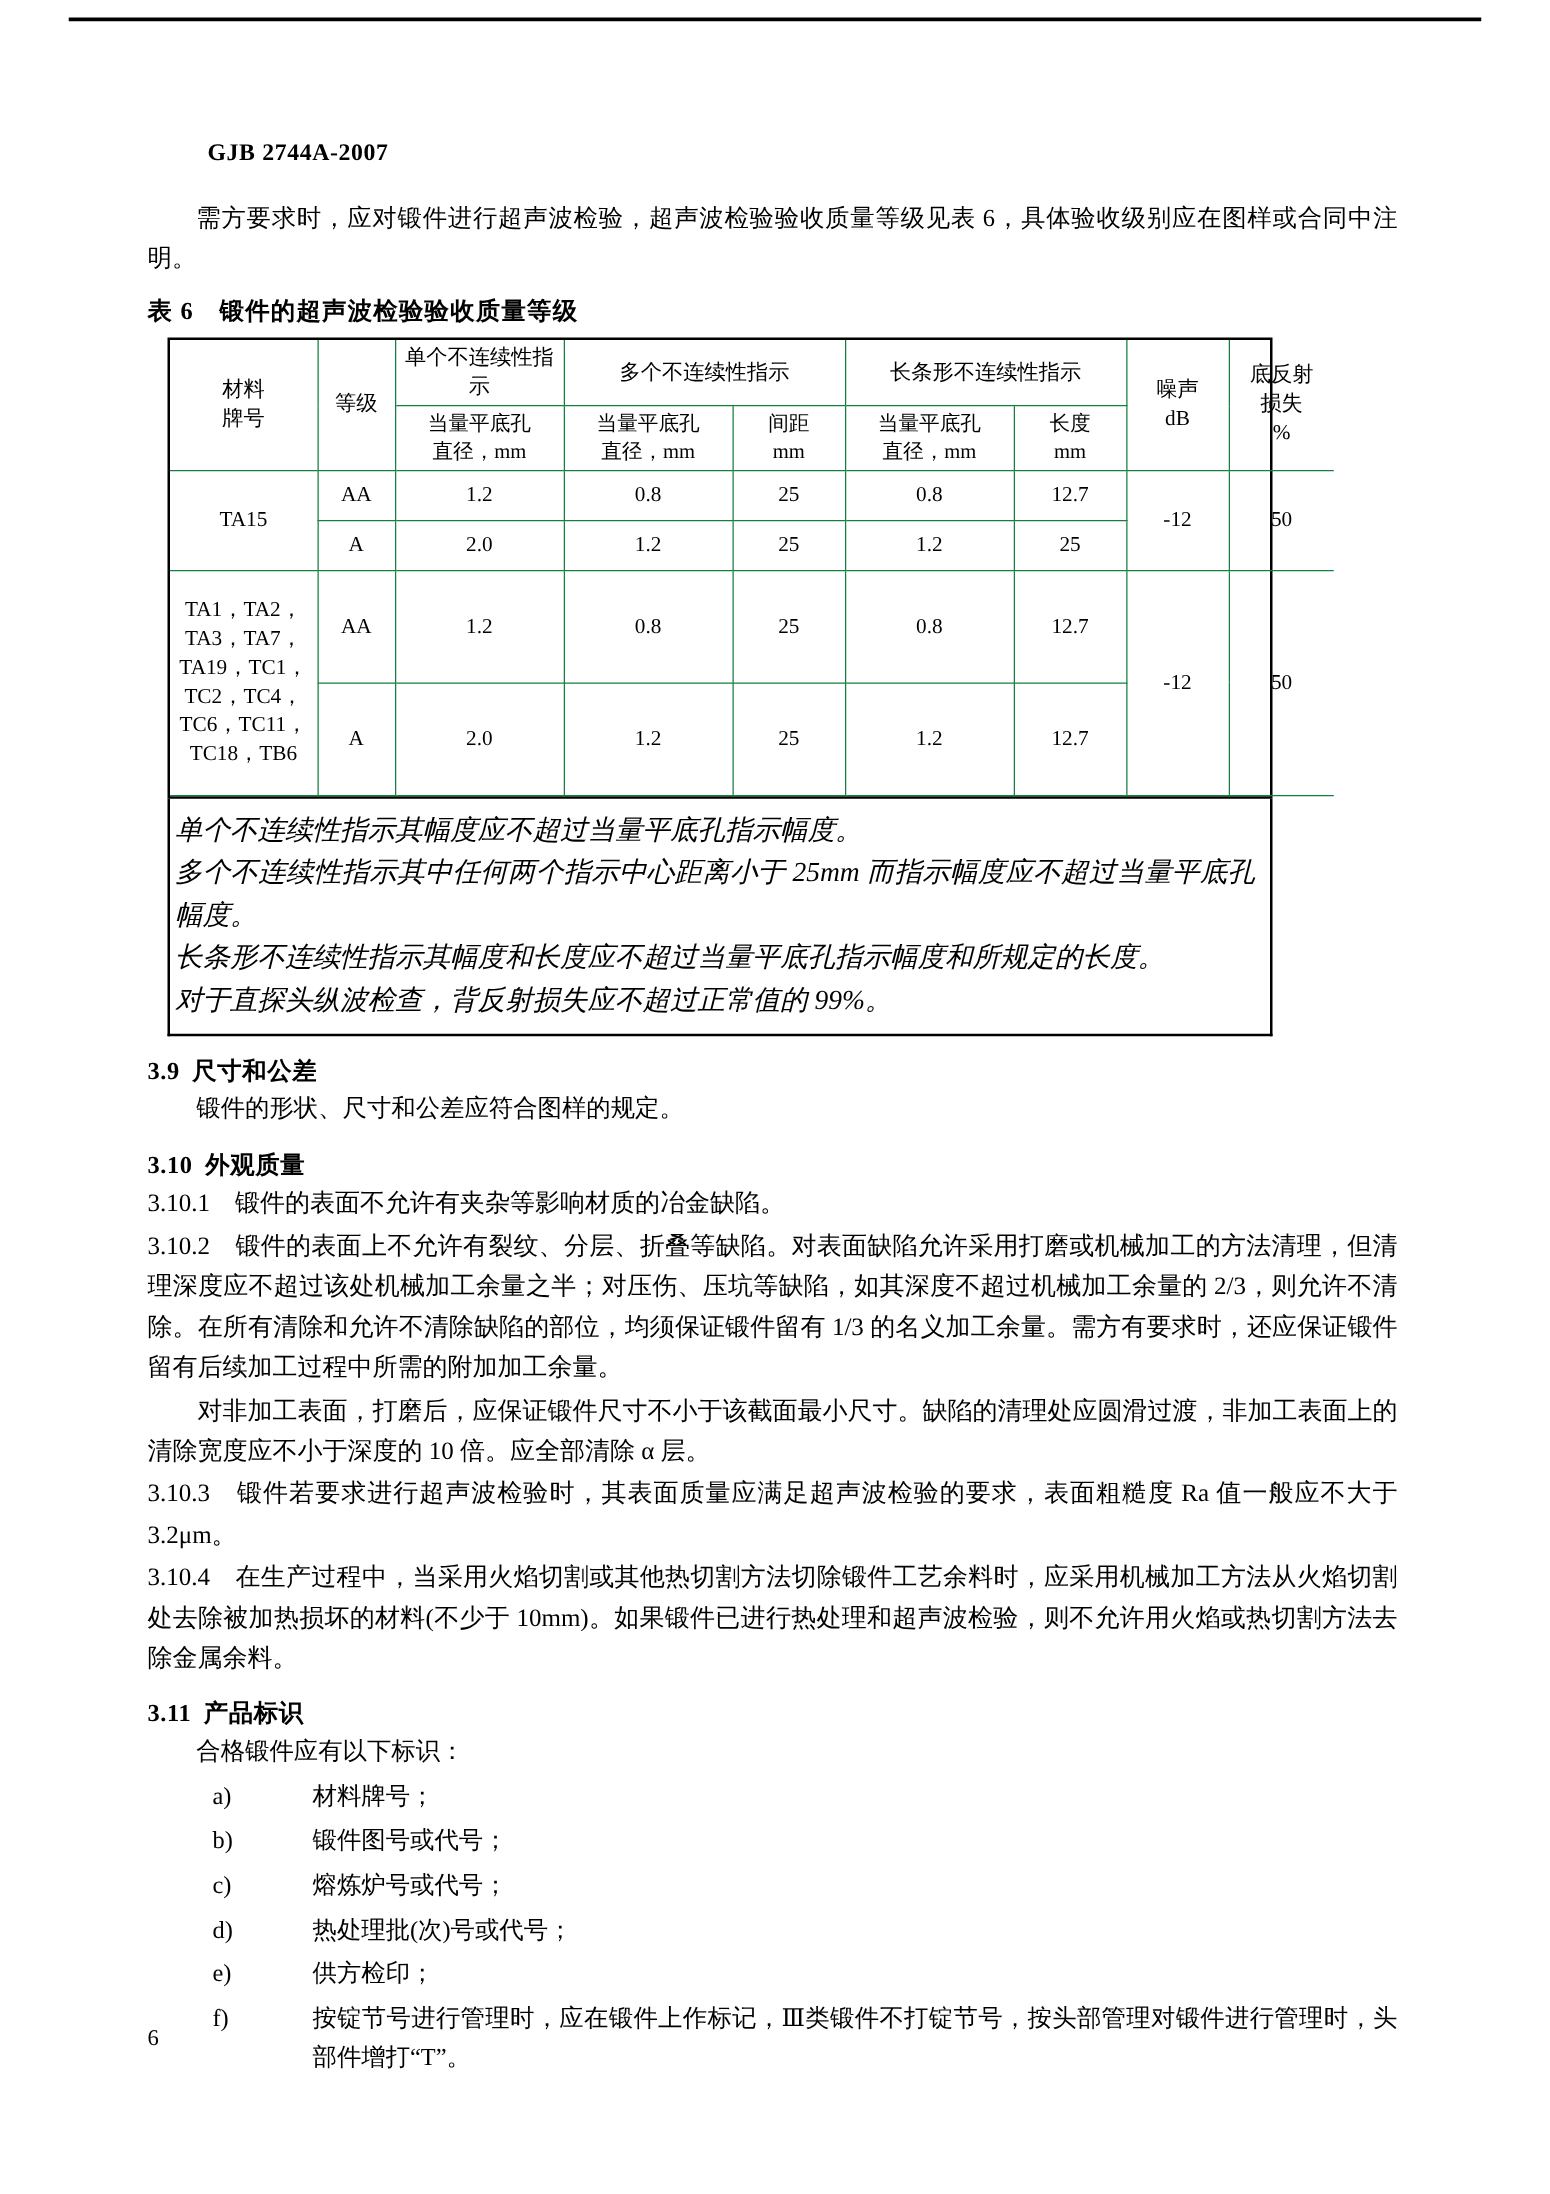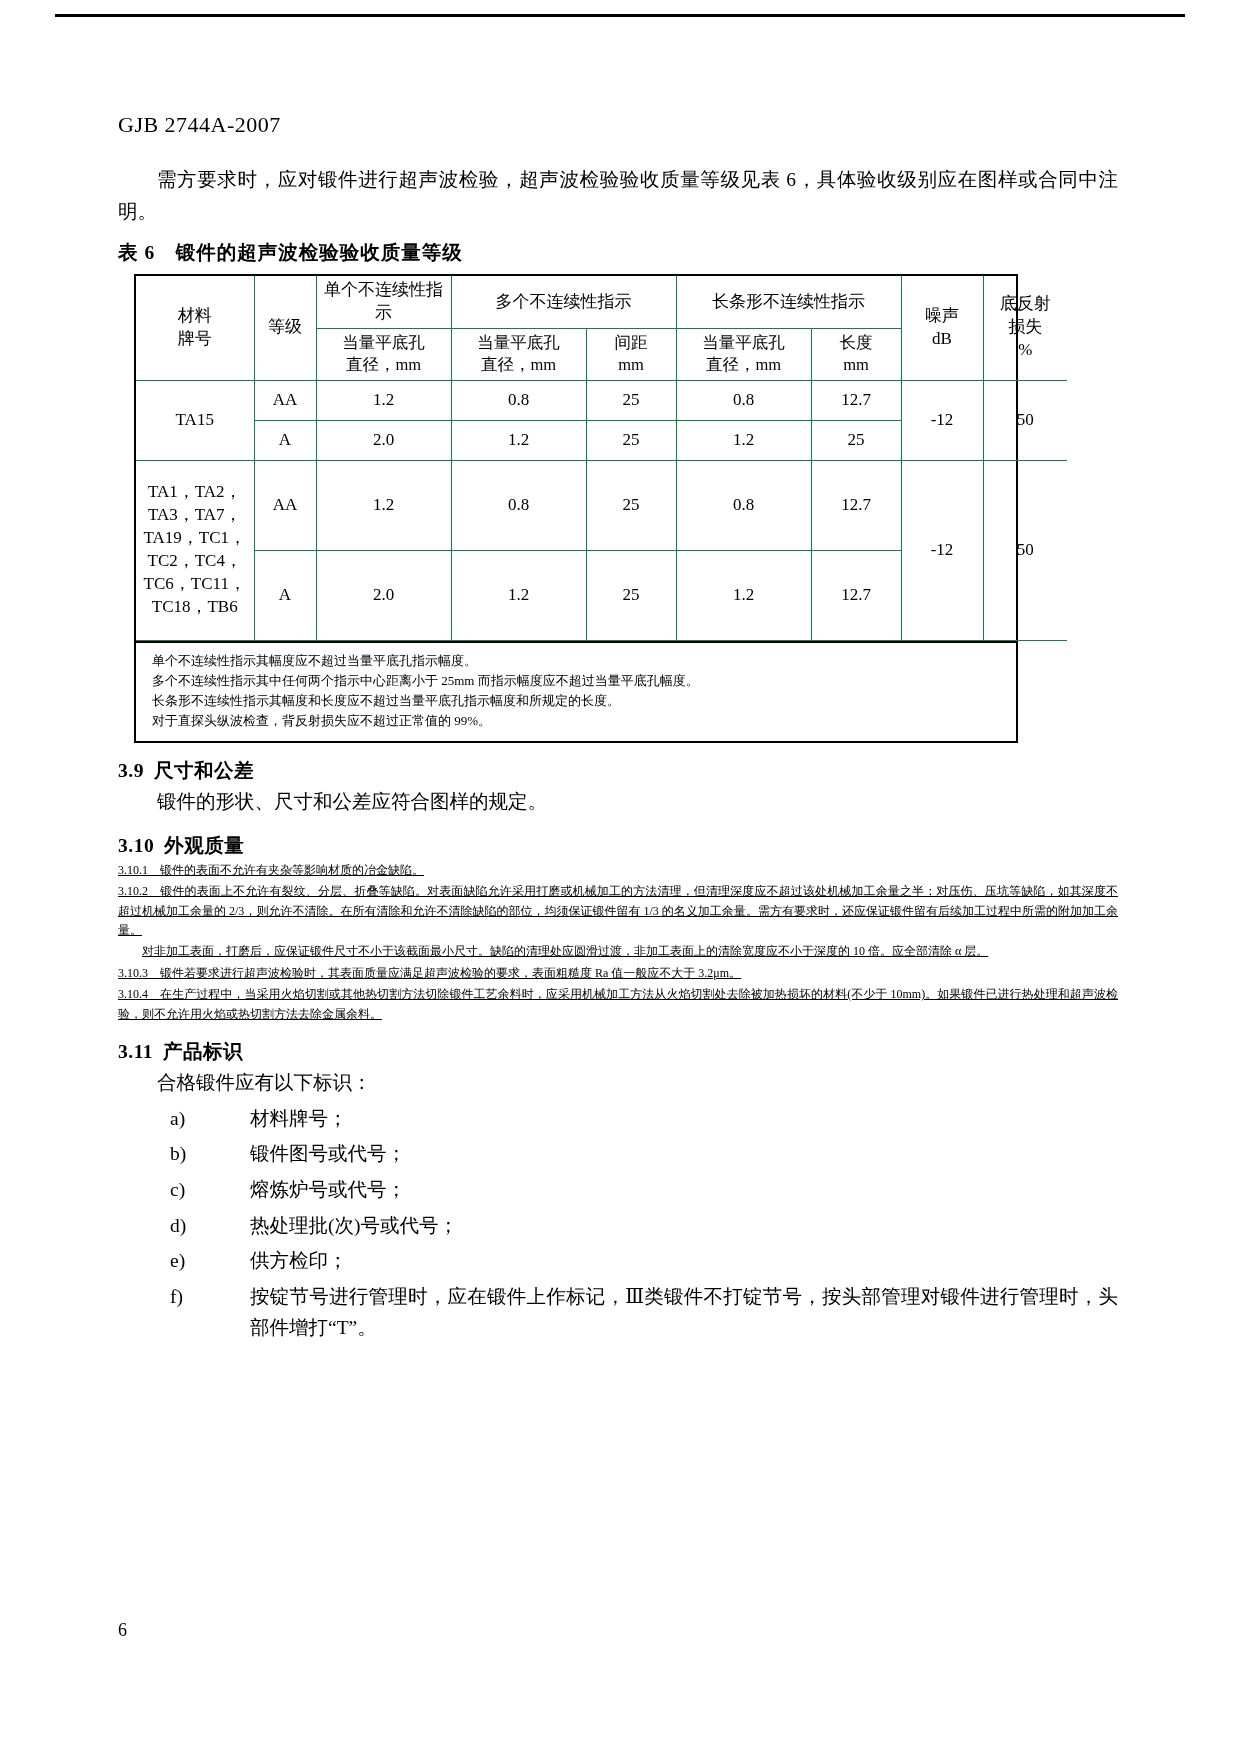--- a/index.html
+++ b/index.html
@@ -30,24 +30,25 @@
     background: #000;
   }
   .content {
     position: absolute;
     left: 118px;
     top: 112px;
     width: 1000px;
   }
   .doc-code {
     font-family: "Liberation Serif", serif;
-    font-size: 22px;
-    font-weight: normal;
+    font-size: 19px;
+    font-weight: bold;
     letter-spacing: 0.5px;
     margin-bottom: 26px;
+    margin-left: 48px;
   }
   p.para {
     font-size: 19.5px;
     line-height: 1.62;
     margin: 0 0 2px 0;
     text-align: justify;
     text-justify: inter-ideograph;
   }
   p.indent {
     text-indent: 2em;
@@ -95,42 +96,42 @@
   .matcell {
     font-size: 17px;
     line-height: 1.45;
   }
   .notes {
     border: 2px solid #000;
     border-top: none;
     width: 884px;
     margin-left: 16px;
     box-sizing: border-box;
-    padding: 8px 12px 10px 16px;
-    font-size: 13px;
+    padding: 8px 12px 10px 4px;
+    font-size: 22px;
     line-height: 1.55;
+    font-style: italic;
   }
   .notes div {
     text-align: justify;
     text-justify: inter-ideograph;
   }
   h3.sec {
     font-size: 19.5px;
     font-weight: bold;
     margin: 14px 0 2px 0;
     letter-spacing: 0.5px;
   }
   .sec-num { margin-right: 10px; }
   .sub {
-    font-size: 12px;
+    font-size: 20px;
     line-height: 1.62;
     margin: 0 0 2px 0;
     text-align: justify;
     text-justify: inter-ideograph;
-    text-decoration: underline;
   }
   .sub .lbl { font-weight: normal; }
   ul.items {
     list-style: none;
     margin: 4px 0 0 0;
     padding: 0 0 0 52px;
     font-size: 19.5px;
     line-height: 1.62;
   }
   ul.items li {

